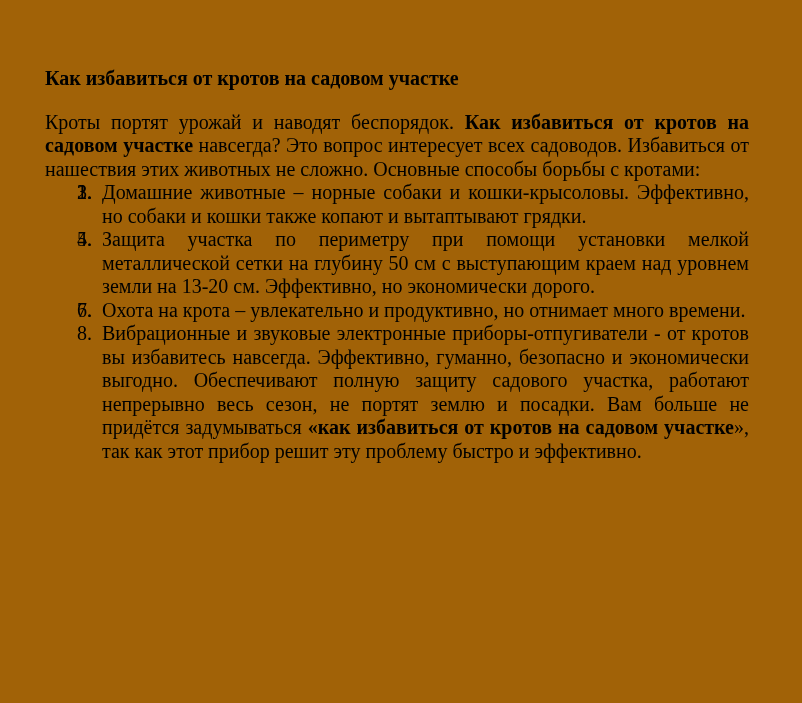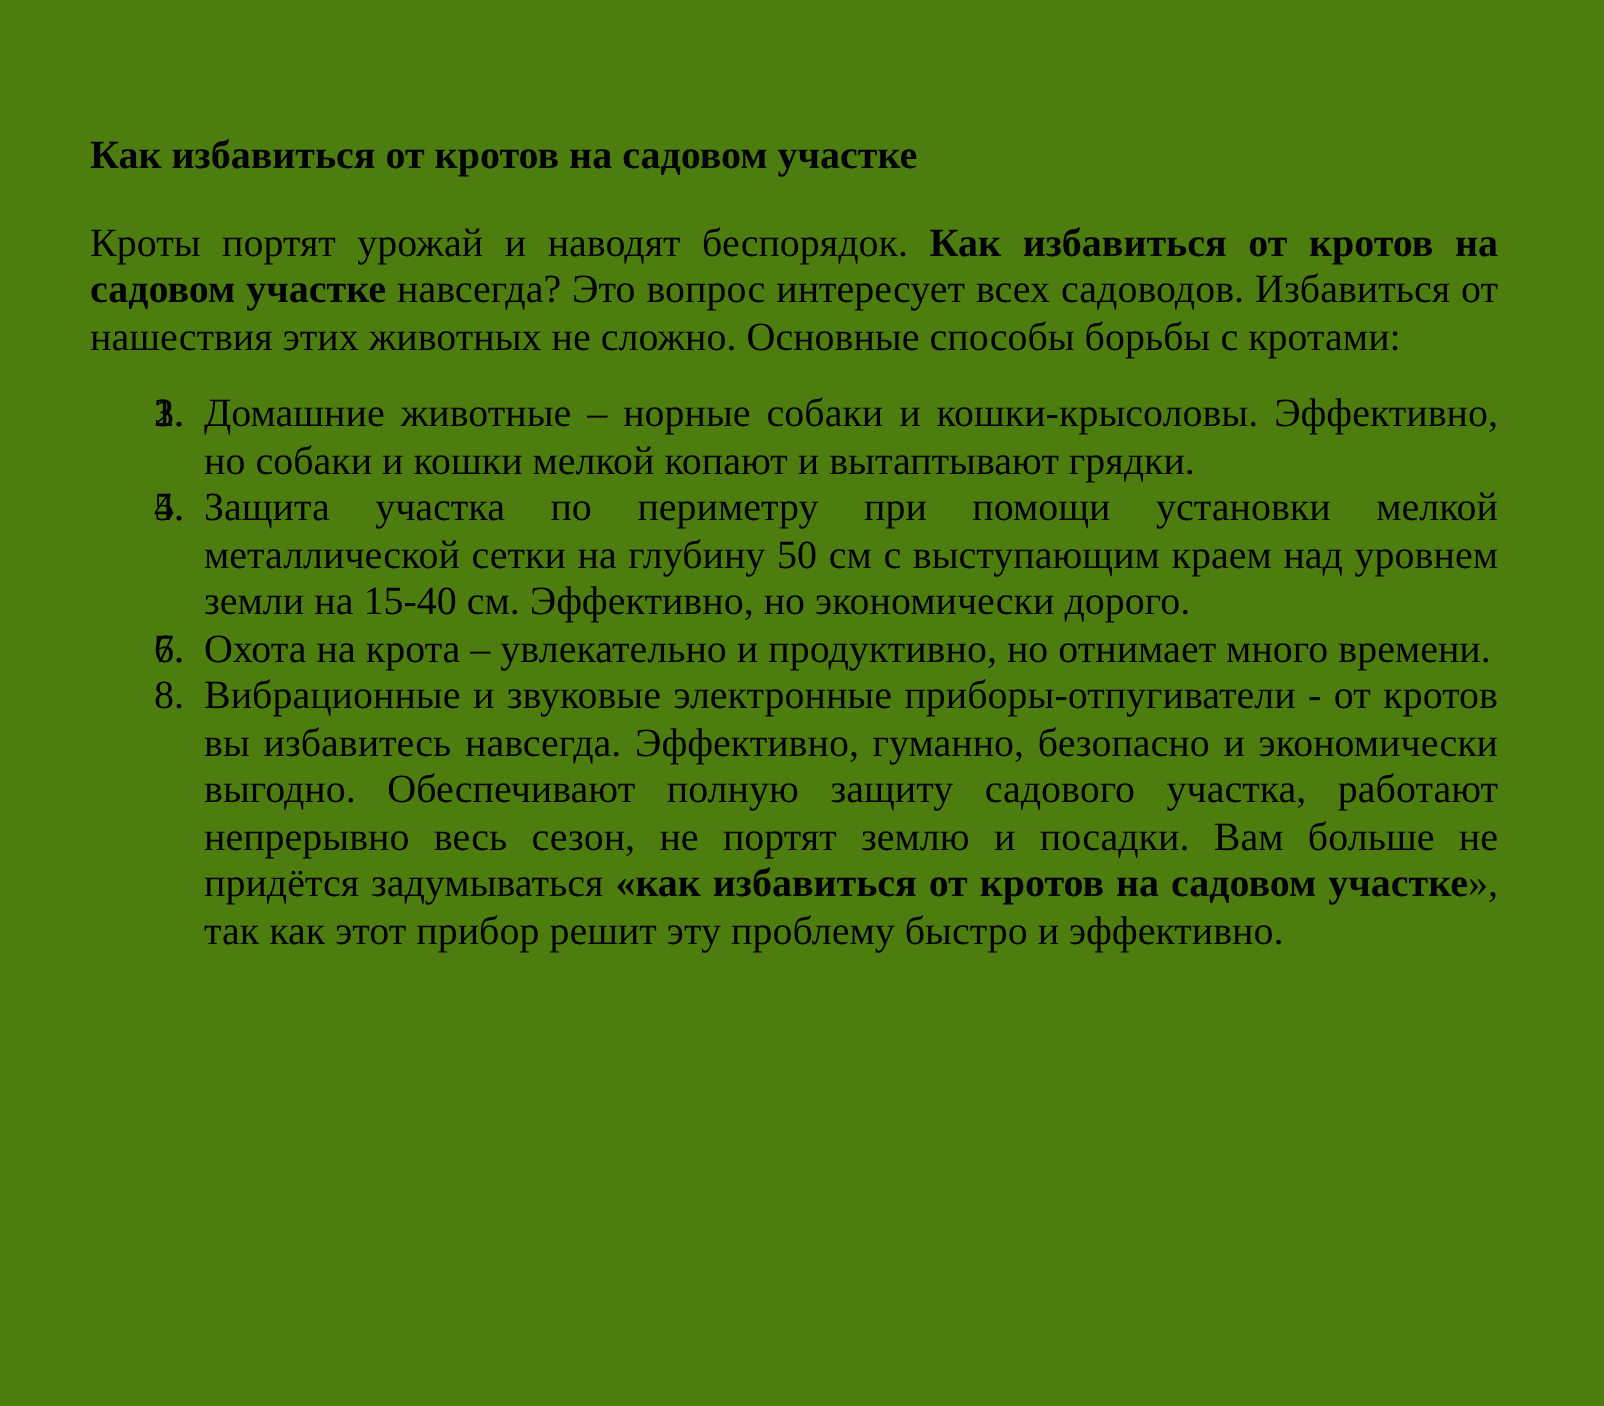--- a/index.html
+++ b/index.html
@@ -1,42 +1,41 @@
 <!DOCTYPE html>
 <html><head>
 <meta charset="utf-8">
 <style>
   * { margin: 0; padding: 0; box-sizing: border-box; }
   html, body { background: #ffffff; }
   .page {
     position: relative;
     width: 802px;
     height: 703px;
-    background: #4d7c0f;
+    background: #a16207;
     color: #000000;
     font-family: "Liberation Serif", "DejaVu Serif", serif;
     font-size: 20px;
     line-height: 23.5px;
     overflow: hidden;
   }
   .content {
     position: absolute;
     left: 45px;
     top: 67px;
     width: 704px;
   }
   .doc-title {
     font-size: 20px;
     font-weight: bold;
     margin-bottom: 20px;
     white-space: nowrap;
   }
   .intro {
     text-align: justify;
-    margin-bottom: 15px;
   }
   .bold-inline { font-weight: bold; }
   .methods {
     list-style: none;
   }
   .method-item {
     position: relative;
     padding-left: 57px;
     text-align: justify;
   }
@@ -55,25 +54,25 @@
     <h1 class="doc-title">Как избавиться от кротов на садовом участке</h1>
 
     <p class="intro"><span>Кроты портят урожай и наводят беспорядок. </span><span class="bold-inline">Как избавиться от кротов на садовом участке</span><span> навсегда? Это вопрос интересует всех садоводов.  Избавиться от нашествия этих животных не сложно. Основные  способы борьбы с кротами:</span></p>
 
     <ol class="methods">
 
       <li class="method-item"><span class="item-number">1.</span></li>
 
       <li class="method-item"><span class="item-number">2.</span></li>
 
-      <li class="method-item"><span class="item-number">3.</span><span>Домашние животные – норные собаки и кошки-крысоловы. Эффективно, но собаки и кошки мелкой копают и вытаптывают грядки.</span></li>
+      <li class="method-item"><span class="item-number">3.</span><span>Домашние животные – норные собаки и кошки-крысоловы. Эффективно, но собаки и кошки также копают и вытаптывают грядки.</span></li>
 
       <li class="method-item"><span class="item-number">4.</span></li>
 
-      <li class="method-item"><span class="item-number">5.</span><span>Защита участка по периметру при помощи установки мелкой металлической сетки на глубину 50 см с выступающим краем над уровнем земли на 15-40 см. Эффективно, но экономически дорого.</span></li>
+      <li class="method-item"><span class="item-number">5.</span><span>Защита участка по периметру при помощи установки мелкой металлической сетки на глубину 50 см с выступающим краем над уровнем земли на 13-20 см. Эффективно, но экономически дорого.</span></li>
 
       <li class="method-item"><span class="item-number">6.</span></li>
 
       <li class="method-item"><span class="item-number">7.</span><span>Охота на крота – увлекательно и продуктивно, но отнимает много времени.</span></li>
 
       <li class="method-item"><span class="item-number">8.</span><span><span>Вибрационные и звуковые электронные приборы-отпугиватели -  от кротов вы избавитесь навсегда. Эффективно, гуманно, безопасно  и экономически выгодно. Обеспечивают полную защиту садового участка, работают непрерывно весь сезон, не портят землю и посадки. Вам больше не придётся задумываться </span><span class="bold-inline">«как избавиться от кротов на садовом участке</span><span>», так как этот прибор решит эту проблему быстро и эффективно.</span></span></li>
 
     </ol>
   </div>
 </div>

